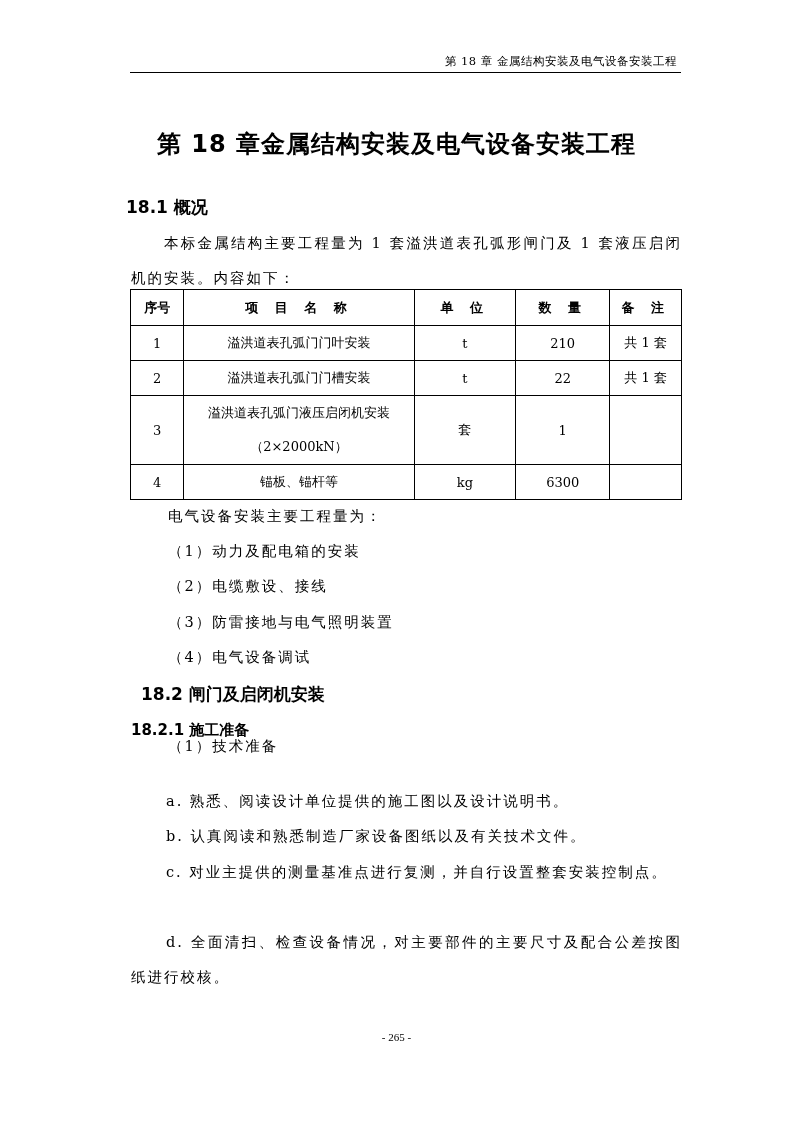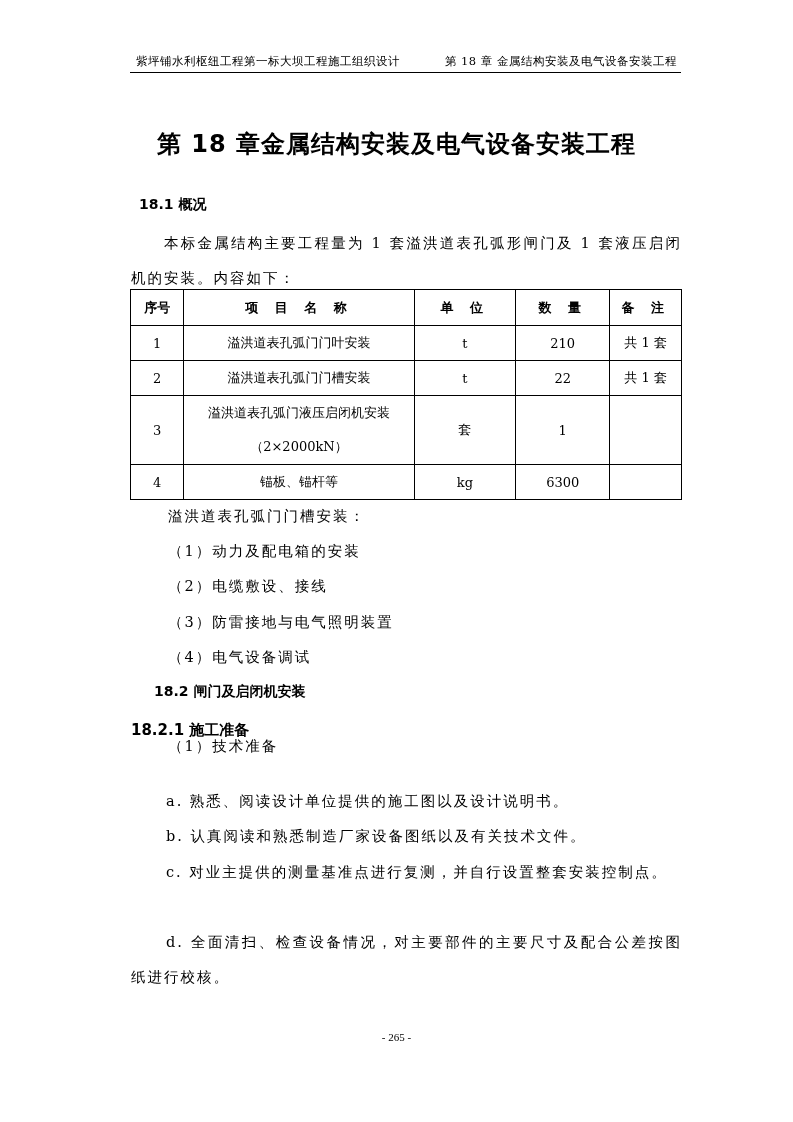--- a/index.html
+++ b/index.html
@@ -6,22 +6,22 @@
   body { width: 793px; height: 1122px; position: relative; overflow: hidden;
          font-family: "DejaVu Serif", "Liberation Serif", serif; color: #000; }
   .page-header { position: absolute; left: 130px; top: 52px; width: 551px; height: 20px;
                  border-bottom: 1.5px solid #000; font-size: 11.5px; letter-spacing: 0.5px; }
   .page-header .left { position: absolute; left: 6px; top: 2px; }
   .page-header .right { position: absolute; right: 4px; top: 2px; }
   .chapter-title { position: absolute; left: 0; width: 793px; top: 128px; text-align: center;
                    font-family: "DejaVu Sans", "Liberation Sans", sans-serif; font-weight: bold;
                    font-size: 24px; letter-spacing: 1px; }
   .chapter-title .num { }
-  .h2 { position: absolute; left: 139px; font-family: "DejaVu Sans", "Liberation Sans", sans-serif;
-        font-weight: bold; font-size: 14px; }
+  .h2 { position: absolute; left: 126px; font-family: "DejaVu Sans", "Liberation Sans", sans-serif;
+        font-weight: bold; font-size: 17px; }
   .h3 { position: absolute; left: 131px; font-family: "DejaVu Sans", "Liberation Sans", sans-serif;
         font-weight: bold; font-size: 15px; }
   .para { position: absolute; left: 131px; width: 551px; font-size: 14.5px; letter-spacing: 2px;
           line-height: 35px; text-align: justify; }
   .indent { text-indent: 33px; }
   .line { position: absolute; font-size: 14.5px; letter-spacing: 2px; white-space: nowrap; }
   table.work { position: absolute; left: 130px; top: 289px; width: 552px; border-collapse: collapse;
                font-size: 13px; }
   table.work th, table.work td { border: 1.2px solid #000; text-align: center; vertical-align: middle; padding: 0; }
   table.work th { font-family: "DejaVu Sans", "Liberation Sans", sans-serif; font-weight: bold;
@@ -30,21 +30,20 @@
   table.work tr.tall td { height: 68px; }
   .c1 { width: 51px; } .c2 { width: 224px; } .c3 { width: 98px; } .c4 { width: 91px; } .c5 { width: 69px; }
   .cell-line { display: block; line-height: 34px; }
   .page-number { position: absolute; left: 0; width: 793px; top: 1031px; text-align: center;
                  font-family: "Liberation Serif", serif; font-size: 11px; }
 </style>
 </head>
 <body>
 
 <div class="page-header">
-  <span class="left">紫坪铺水利枢纽工程第一标大坝工程施工组织设计</span>
   <span class="right">第 18 章  金属结构安装及电气设备安装工程</span>
 </div>
 
 <div class="chapter-title">
   <span class="num">第 18 章</span><span>金属结构安装及电气设备安装工程</span>
 </div>
 
 <div class="h2" style="top:196px;">18.1 概况</div>
 
 <div class="para indent" style="top:226px;">本标金属结构主要工程量为 1 套溢洪道表孔弧形闸门及 1 套液压启闭机的安装。内容如下：</div>
@@ -87,21 +86,21 @@
     <tr>
       <td style="height:30px;">4</td>
       <td>锚板、锚杆等</td>
       <td>kg</td>
       <td>6300</td>
       <td></td>
     </tr>
   </tbody>
 </table>
 
-<div class="line" style="left:168px; top:507px;">溢洪道表孔弧门门槽安装：</div>
+<div class="line" style="left:168px; top:507px;">电气设备安装主要工程量为：</div>
 <div class="line" style="left:168px; top:542px;">（1）动力及配电箱的安装</div>
 <div class="line" style="left:168px; top:577px;">（2）电缆敷设、接线</div>
 <div class="line" style="left:168px; top:613px;">（3）防雷接地与电气照明装置</div>
 <div class="line" style="left:168px; top:648px;">（4）电气设备调试</div>
 
 <div class="h2" style="top:683px;margin-left:15px;">18.2 闸门及启闭机安装</div>
 <div class="h3" style="top:721px;">18.2.1 施工准备</div>
 
 <div class="line" style="left:168px; top:737px;">（1）技术准备</div>
 <div class="line" style="left:166px; top:792px;">a.  熟悉、阅读设计单位提供的施工图以及设计说明书。</div>

